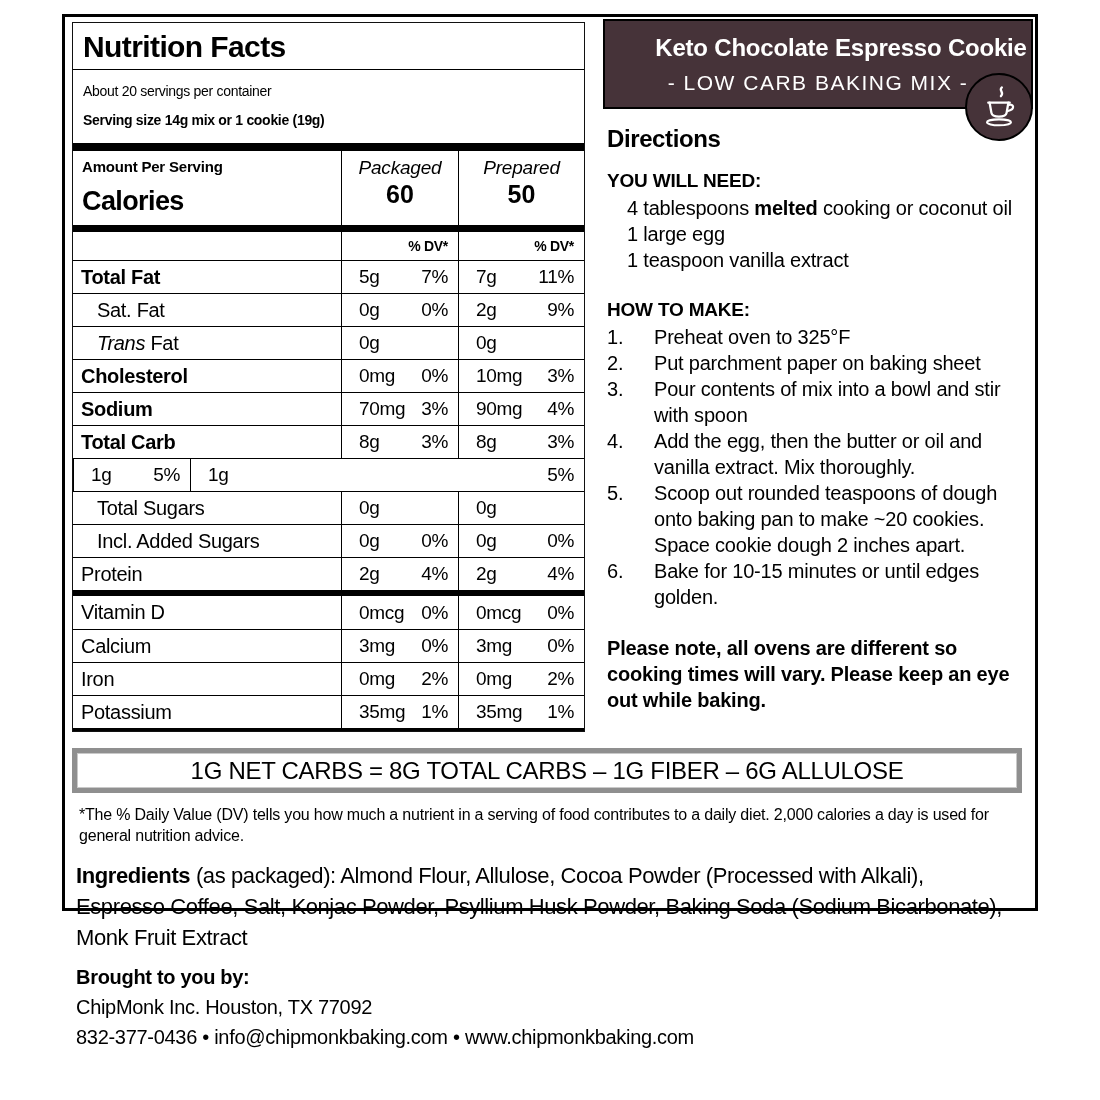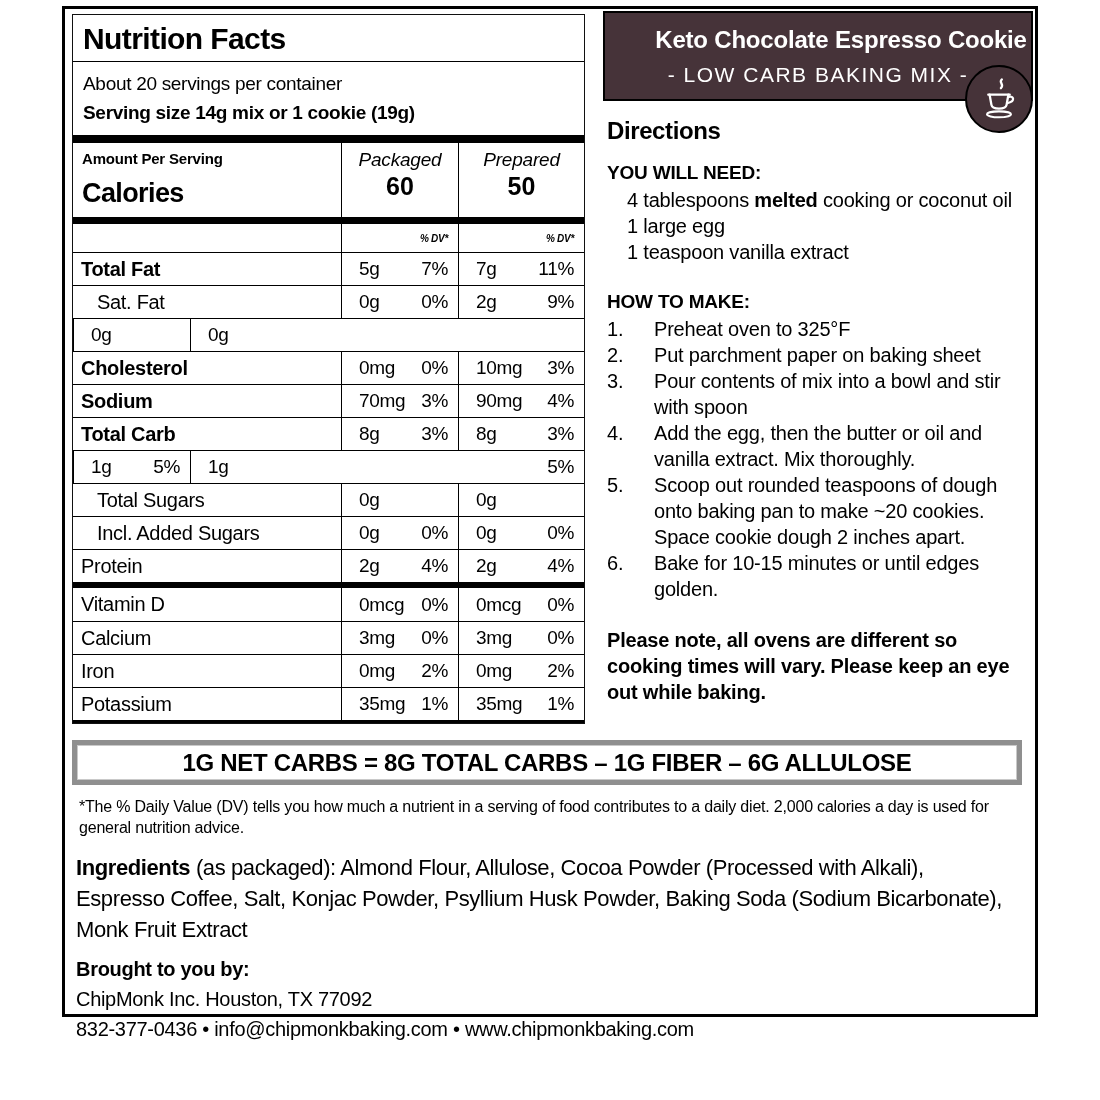--- a/index.html
+++ b/index.html
@@ -4,28 +4,28 @@
 <style>
   * { box-sizing: border-box; }
   html,body { margin:0; padding:0; }
   body {
     width:1100px; height:1100px; position:relative;
     background:#fff; color:#000;
     font-family:"Liberation Sans", sans-serif;
     -webkit-font-smoothing:antialiased;
   }
   .frame {
-    position:absolute; left:62px; top:6px; width:976px; height:1011px;
+    position:absolute; left:62px; top:14px; width:976px; height:897px;
     border:3px solid #000; background:#fff;padding-left:36px;
   }
 
   
   .nf { position:absolute; left:7px; top:5px; width:513px; border:1px solid #111; background:#fff; }
   .nf-title { font-size:30px; font-weight:bold; letter-spacing:-0.6px; padding:7px 10px 5px; border-bottom:1px solid #000; }
-  .nf-serv { padding:7px 10px 8px; font-size:19px; line-height:29px; letter-spacing:-0.3px; }
+  .nf-serv { padding:7px 10px 8px; font-size:14px; line-height:29px; letter-spacing:-0.3px; }
   .nf-serv .bold { font-weight:bold; }
   .bar8 { height:8px; background:#000; }
   .bar7 { height:7px; background:#000; }
   .bar6 { height:6px; background:#000; }
   .bar3 { height:3px; background:#000; }
 
   .cal-row { display:flex; height:74px; }
   .cal-left { width:268px; padding:7px 0 0 9px; }
   .aps { font-size:15px; font-weight:bold; letter-spacing:-0.2px; }
   .cal-word { font-size:27px; font-weight:bold; letter-spacing:-0.6px; margin-top:11px; }
@@ -35,21 +35,21 @@
   .col-cal { font-size:25px; font-weight:600; margin-top:1px; }
 
   .dv-row { display:flex; height:28px; }
   .nf-lbl { width:268px; font-size:20px; letter-spacing:-0.3px; padding-left:8px; white-space:nowrap; align-self:center; }
   .nf-lbl.ind { padding-left:24px; }
   .nf-lbl.b { font-weight:bold; }
   .nf-lbl .it { font-style:italic; }
   .nf-col { width:117px; border-left:1px solid #000; align-self:stretch; display:flex; align-items:center;
             justify-content:space-between; padding:0 10px 0 17px; font-size:19px; letter-spacing:-0.3px; }
   .nf-col.last { width:auto; flex:1; }
-  .dv-row .nf-col { justify-content:flex-end; font-size:10px; font-weight:bold; padding-right:10px;font-style:italic; }
+  .dv-row .nf-col { justify-content:flex-end; font-size:14px; font-weight:bold; padding-right:10px; }
   .nf-row { display:flex; height:33px; }
   #nf-main-rows .nf-row { border-top:1px solid #000; }
   #nf-vit-rows .nf-row + .nf-row { border-top:1px solid #000; }
 
   
   .product-header {
     position:absolute; left:538px; top:2px; width:430px; height:90px;
     background:#463339; border:2px solid #000; color:#fff; text-align:center; z-index:1;
   }
   .ph-title { font-size:24px; font-weight:bold; margin-top:13px; letter-spacing:-0.2px;margin-left:46px; }
@@ -72,21 +72,21 @@
   .step { display:flex; font-size:20px; line-height:26px; letter-spacing:-0.2px; }
   .step-num { width:47px; flex-shrink:0; }
   .step-txt { flex:1; }
   .note { margin-top:25px; font-size:20px; font-weight:bold; line-height:26px; width:404px; letter-spacing:-0.2px; }
 
   
   .banner {
     position:absolute; left:7px; top:731px; width:950px; height:45px;
     border:5px solid #8f8f8f; box-shadow:inset 0 0 0 1px #c9c9c9;
     display:flex; align-items:center; justify-content:center;
-    font-size:24px; font-weight:bold; letter-spacing:-0.3px;
+    font-size:24px; font-weight:normal; letter-spacing:-0.3px;
   }
   .bottom { position:absolute; left:11px; top:787px; width:934px; }
   .footnote { font-size:16px; line-height:21px; letter-spacing:-0.2px; padding-left:3px; }
   .ingredients { margin-top:14px; font-size:22px; line-height:31px; letter-spacing:-0.4px; }
   .ingredients .bold, .allergen .bold { font-weight:bold; }
   .allergen { margin-top:17px; font-size:22px; line-height:31px; letter-spacing:-0.4px; }
   .brought { margin-top:13px; font-size:20px; font-weight:bold; letter-spacing:-0.3px; }
   .company { margin-top:7px; font-size:20px; letter-spacing:-0.3px; }
   .contact { margin-top:7px; font-size:20px; letter-spacing:-0.3px; }
 </style>
@@ -142,20 +142,21 @@
           <div class="nf-col">
             <span>0g</span>
             <span>0%</span>
           </div>
           <div class="nf-col last">
             <span>2g</span>
             <span>9%</span>
           </div>
         </div>
         <div class="nf-row">
+          <div class="nf-lbl ind"><span class="it">Trans</span><span> Fat</span></div>
           <div class="nf-col">
             <span>0g</span>
             <span></span>
           </div>
           <div class="nf-col last">
             <span>0g</span>
             <span></span>
           </div>
         </div>
         <div class="nf-row">

